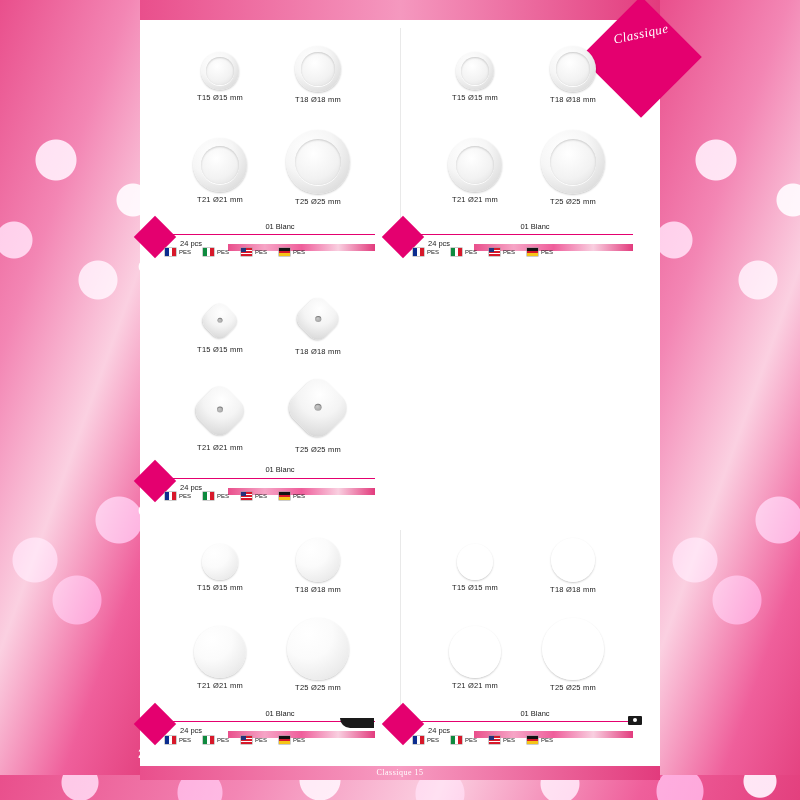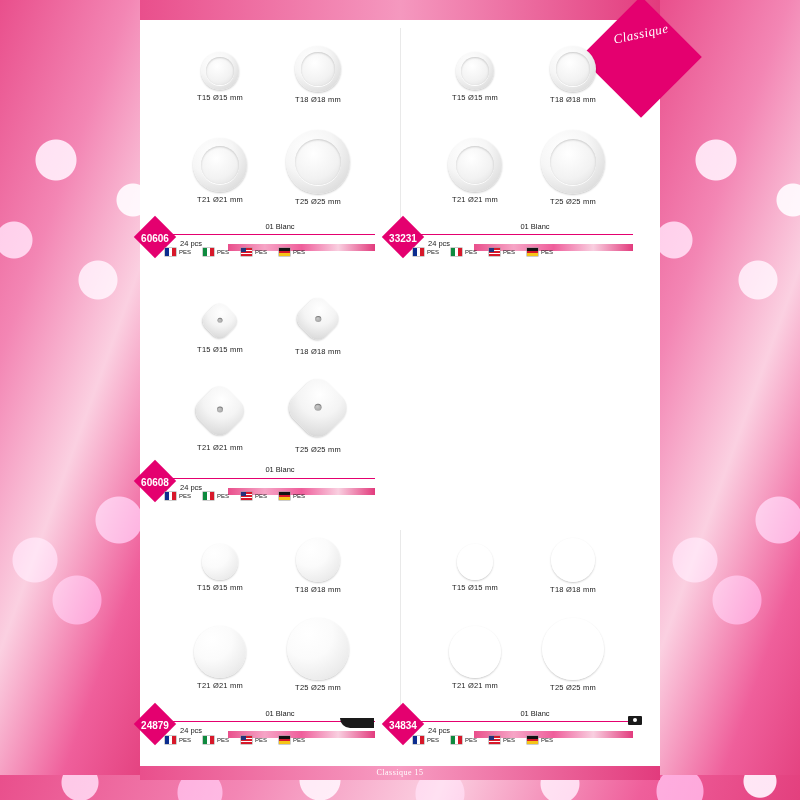--- a/index.html
+++ b/index.html
@@ -90,22 +90,22 @@
     position:absolute;border-radius:50%;
     background:radial-gradient(circle at 40% 35%, #c9c9c9, #9a9a9a);
     box-shadow:inset 0 1px 1px rgba(0,0,0,.35);
   }
   
   .ref-diamond{
     position:absolute;width:30px;height:30px;background:#e4006f;
     transform:rotate(45deg);
   }
   .ref-text{
-    position:absolute;color:#ffffff;font-size:10px;font-weight:bold;
-    text-align:center;width:46px;
+    position:absolute;color:#ffffff;font-size:12px;font-weight:bold;
+    text-align:center;width:46px;margin-top:27px;
   }
   .color-line{
     position:absolute;font-size:7.5px;color:#1a1a1a;text-align:center;
   }
   .pcs{
     position:absolute;font-size:7.5px;color:#1a1a1a;
   }
   .bar-strip{
     position:absolute;height:7px;
     background:linear-gradient(90deg,#e94f8c,#f6a5c6,#ef5e9b,#f9cfe0,#e23b7d);

